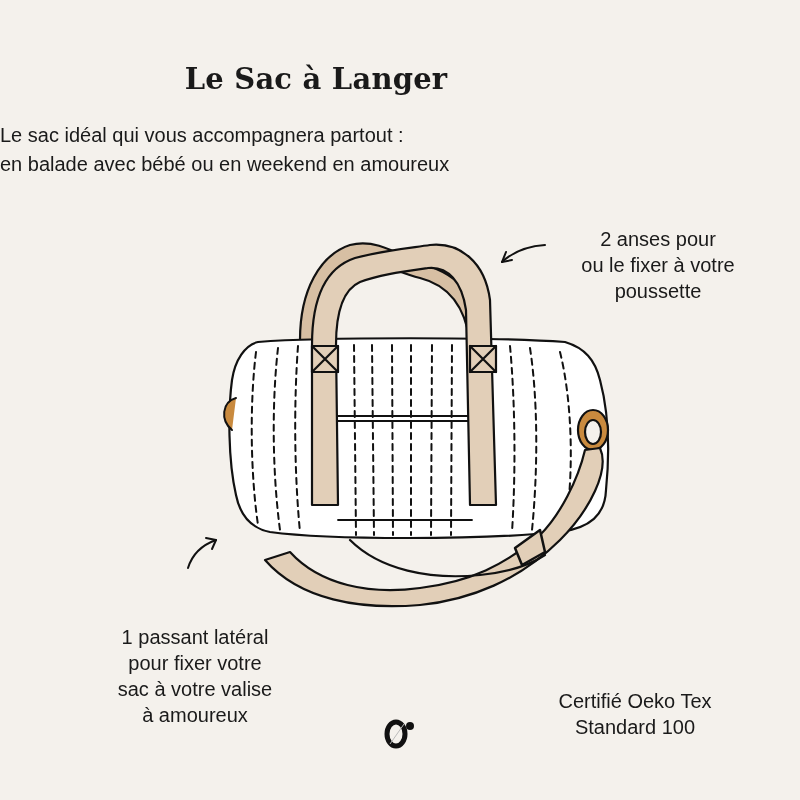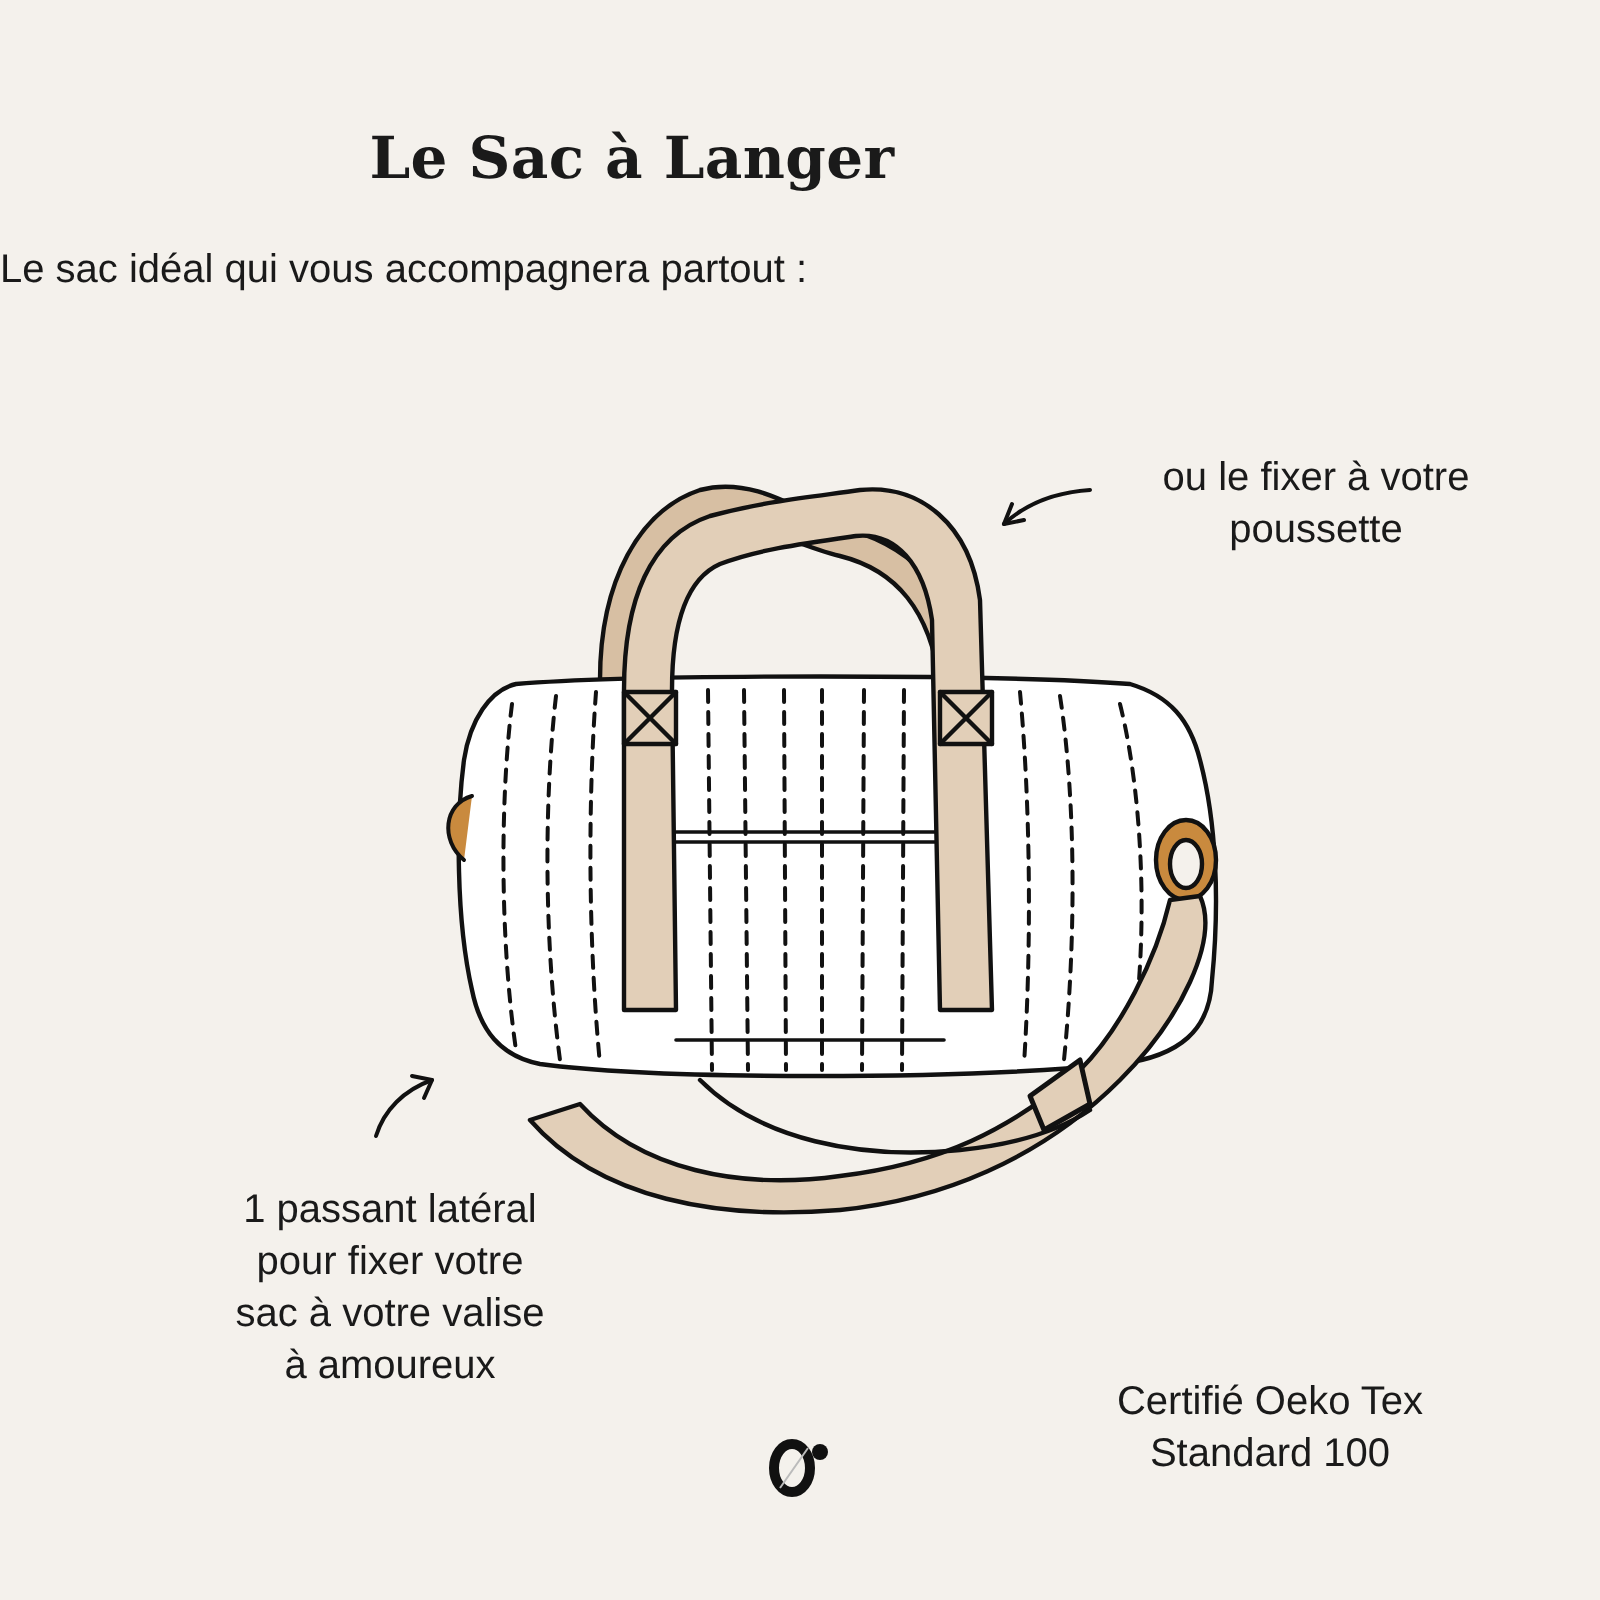--- a/index.html
+++ b/index.html
@@ -19,34 +19,35 @@
   .subtitle {
     position: absolute; left: 0; top: 121px; width: 792px;
     text-align: left; font-size: 20px; line-height: 29px;
   }
   .subtitle div { white-space: nowrap; }
   .note {
     position: absolute; text-align: center; font-size: 20px; line-height: 26px;
   }
   .note div { white-space: nowrap; }
   .note-handles { left: 548px; top: 226px; width: 220px; }
-  .note-side { left: 90px; top: 592px; width: 210px; }
+  .note-side { left: 90px; top: 624px; width: 210px; }
   .note-cert { left: 530px; top: 688px; width: 210px; line-height: 26px; }
   .logo {
     position: absolute; left: 380px; top: 712px; width: 40px; height: 40px;
   }
   .bag { position: absolute; left: 0; top: 0; }
 </style>
 </head>
 <body>
 
 <div class="title">Le Sac à Langer</div>
 
 <div class="subtitle">
   <div>Le sac idéal qui vous accompagnera partout :</div>
+  <div>en balade avec bébé ou en weekend en amoureux</div>
 </div>
 
 <svg class="bag" width="800" height="800" viewBox="0 0 800 800" fill="none" stroke="#111" stroke-width="2.2" stroke-linejoin="round" stroke-linecap="round">
 
   <g>
     <path d="M300 340 C300 290 320 255 350 245 C380 237 405 260 425 265 C460 275 480 300 485 340 L470 342 C465 305 448 285 420 278 C395 272 375 258 355 262 C332 268 318 300 318 340 Z" fill="#d7bfa3"></path>
   </g>
 
   <g>
     <path d="M258 342 C245 345 235 360 232 380 C228 410 228 460 236 495 C240 515 250 528 270 532 C330 540 480 540 560 532 C590 528 605 515 606 490 C610 450 608 410 600 380 C595 360 585 348 565 342 C500 337 320 337 258 342 Z" fill="#ffffff"></path>
@@ -96,20 +97,21 @@
     <path d="M545 245 C530 246 515 250 502 262"></path>
     <path d="M502 262 L506 252 M502 262 L512 260"></path>
   </g>
   <g stroke-width="2">
     <path d="M188 568 C192 555 202 545 216 540"></path>
     <path d="M216 540 L206 538 M216 540 L212 549"></path>
   </g>
 </svg>
 
 <div class="note note-handles">
+  <div>2 anses pour</div>
   <div>ou le fixer à votre</div>
   <div>poussette</div>
 </div>
 
 <div class="note note-side">
   <div>1 passant latéral</div>
   <div>pour fixer votre</div>
   <div>sac à votre valise</div>
   <div>à amoureux</div>
 </div>

